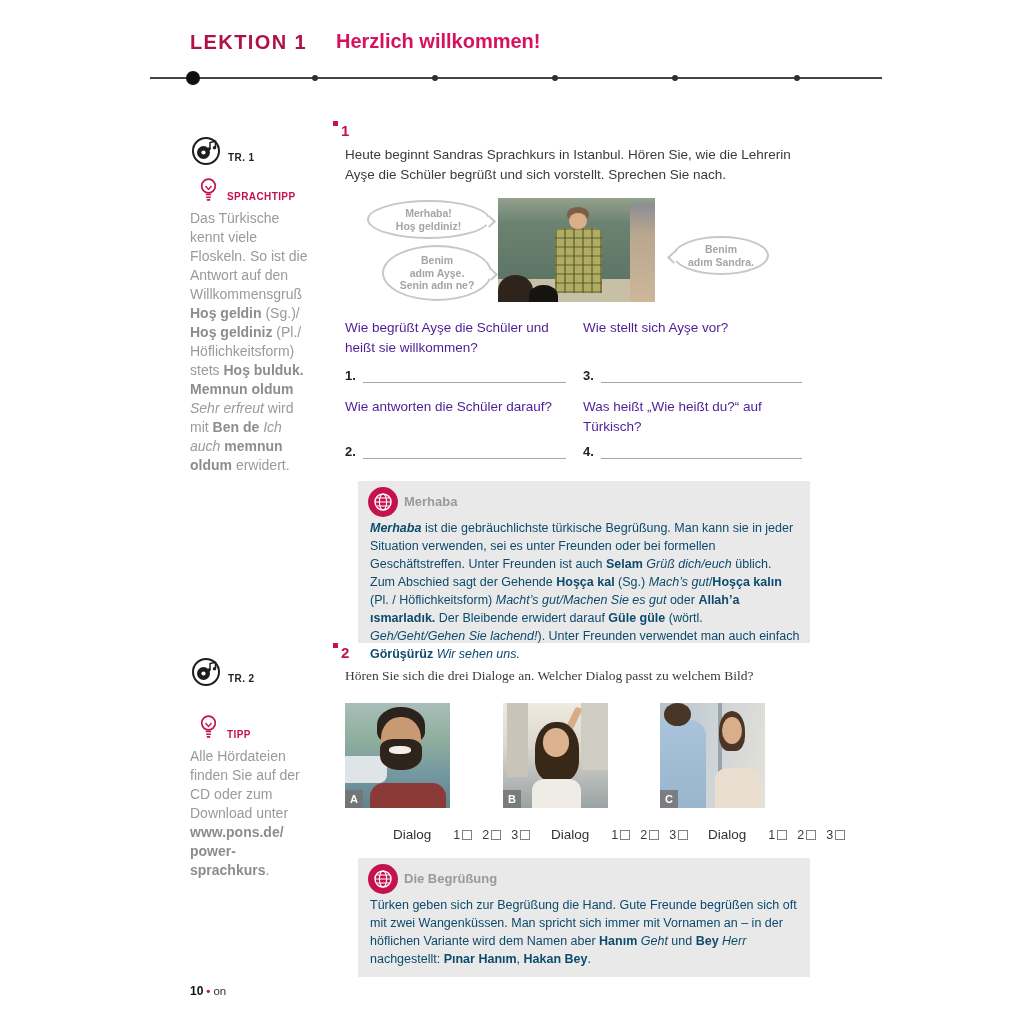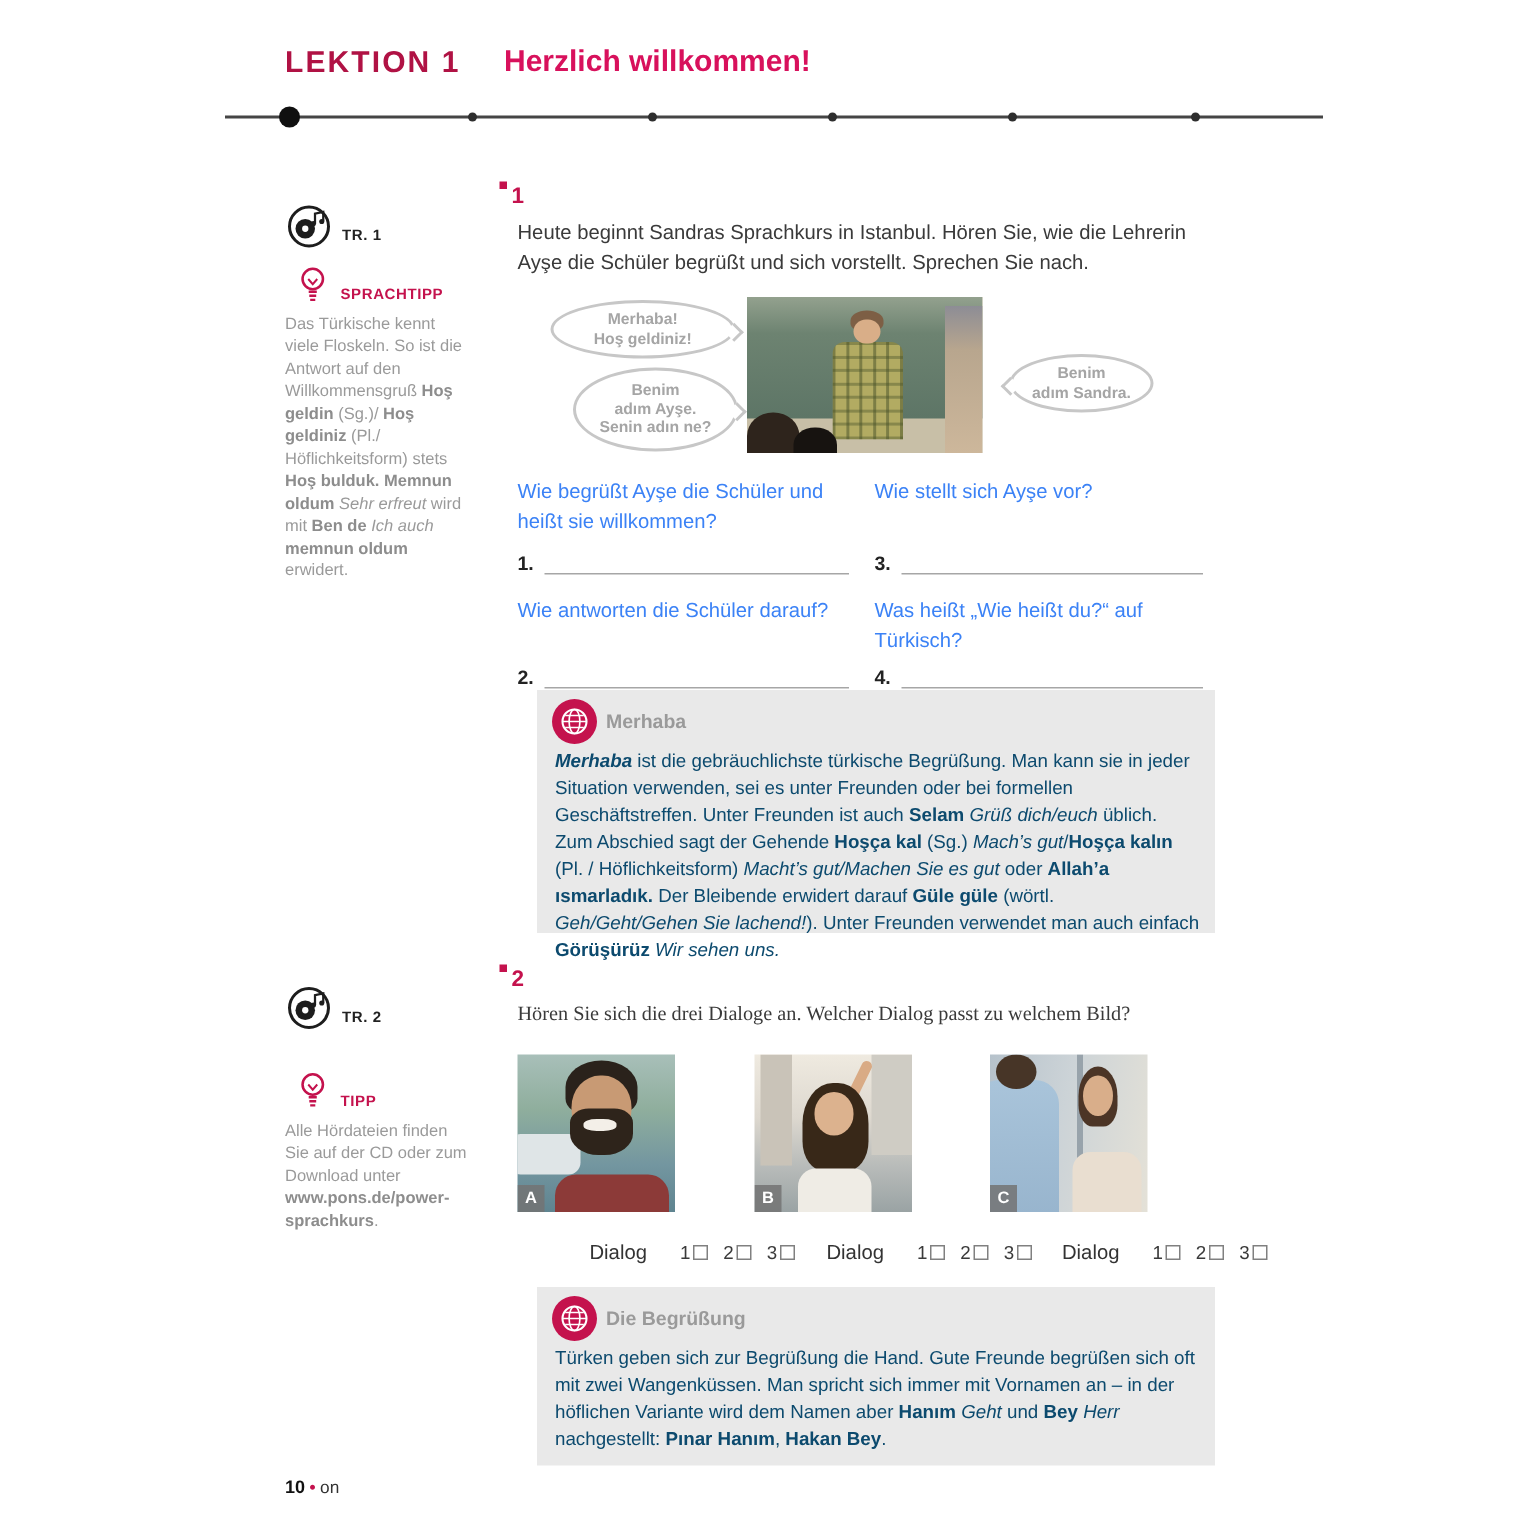--- a/index.html
+++ b/index.html
@@ -14,29 +14,29 @@
 
   
   .progress { width:732px; height:16px; }
   .progress .line { position:absolute; top:7px; left:0; width:100%; height:2px; background:#454545; }
   .progress .dot-big { position:absolute; top:1px; width:14px; height:14px; border-radius:50%; background:#101010; }
   .progress .dot { position:absolute; top:5px; width:6px; height:6px; border-radius:50%; background:#2e2e2e; }
 
   
   .tr-label { font-size:10px; font-weight:bold; color:#222; letter-spacing:.4px; }
   .tip-label { font-size:10px; font-weight:bold; color:#c4124d; letter-spacing:.4px; }
-  .sidebar-text { width:124px; font-size:11px; line-height:1.36; color:#9a9a9a; }
+  .sidebar-text { width:124px; font-size:14px; line-height:1.36; color:#9a9a9a; }
   .sidebar-text b { color:#8d8d8d; }
 
   
   .ex-marker { display:flex; align-items:flex-start; gap:3px; }
   .ex-square { width:5px; height:5px; background:#c4124d; margin-top:2px; }
   .ex-num { font-size:15px; font-weight:bold; color:#c4124d; line-height:1; margin-top:4px; }
   .body-text { font-size:13.5px; line-height:1.5; color:#3a3a3a; }
-  .question { font-size:13.5px; line-height:1.45; color:#3b82f6; }
+  .question { font-size:13.5px; line-height:1.45; color:#4c1d95; }
 
   .ans-row { display:flex; align-items:flex-end; }
   .ans-num { font-size:13px; font-weight:bold; color:#222; width:18px; }
   .ans-line { display:inline-block; height:15px; border-bottom:1px solid #a6a6a6; }
 
   
   .bubble { background:#fff; border:2px solid #c7c7c7; border-radius:50%;
             display:flex; align-items:center; justify-content:center; text-align:center;
             font-weight:bold; color:#a5a5a5; font-size:10.5px; line-height:1.22; z-index:3; }
   .tail { position:absolute; width:9px; height:9px; background:#fff; z-index:4; }
@@ -192,21 +192,21 @@
 
   <div class="abs ans-row" style="left:345px; top:444px;">
     <span class="ans-num">2.</span>
     <span class="ans-line" style="width:203px;"></span>
   </div>
   <div class="abs ans-row" style="left:583px; top:444px;">
     <span class="ans-num">4.</span>
     <span class="ans-line" style="width:201px;"></span>
   </div>
 
-  <div class="abs infobox" style="left:358px; top:460px; width:452px; height:162px;">
+  <div class="abs infobox" style="left:358px; top:481px; width:452px; height:162px;">
     <span class="abs" style="left:10px; top:6px;">
       <svg width="30" height="30" viewBox="0 0 30 30">
         <circle cx="15" cy="15" r="15" fill="#c4124d"></circle>
         <circle cx="15" cy="15" r="8" fill="none" stroke="#fff" stroke-width="1.4"></circle>
         <ellipse cx="15" cy="15" rx="3.6" ry="8" fill="none" stroke="#fff" stroke-width="1.1"></ellipse>
         <path d="M7.2 15 h15.6 M8.8 11 h12.4 M8.8 19 h12.4" stroke="#fff" stroke-width="1.1" fill="none"></path>
       </svg>
     </span>
     <div class="abs infobox-title" style="left:46px; top:13px;">Merhaba</div>
     <div class="abs infobox-body" style="left:12px; top:38px; width:430px;"><b><i>Merhaba</i></b> ist die gebräuchlichste türkische Begrüßung. Man kann sie in jeder Situation verwenden, sei es unter Freunden oder bei formellen Geschäftstreffen. Unter Freunden ist auch <b>Selam</b> <i>Grüß dich/euch</i> üblich.<br>Zum Abschied sagt der Gehende <b>Hoşça kal</b> (Sg.) <i>Mach’s gut</i>/<b>Hoşça kalın</b> (Pl. / Höflichkeitsform) <i>Macht’s gut/Machen Sie es gut</i> oder <b>Allah’a ısmarladık.</b> Der Bleibende erwidert darauf <b>Güle güle</b> (wörtl. <i>Geh/Geht/Gehen Sie lachend!</i>). Unter Freunden verwendet man auch einfach <b>Görüşürüz</b> <i>Wir sehen uns.</i></div>

